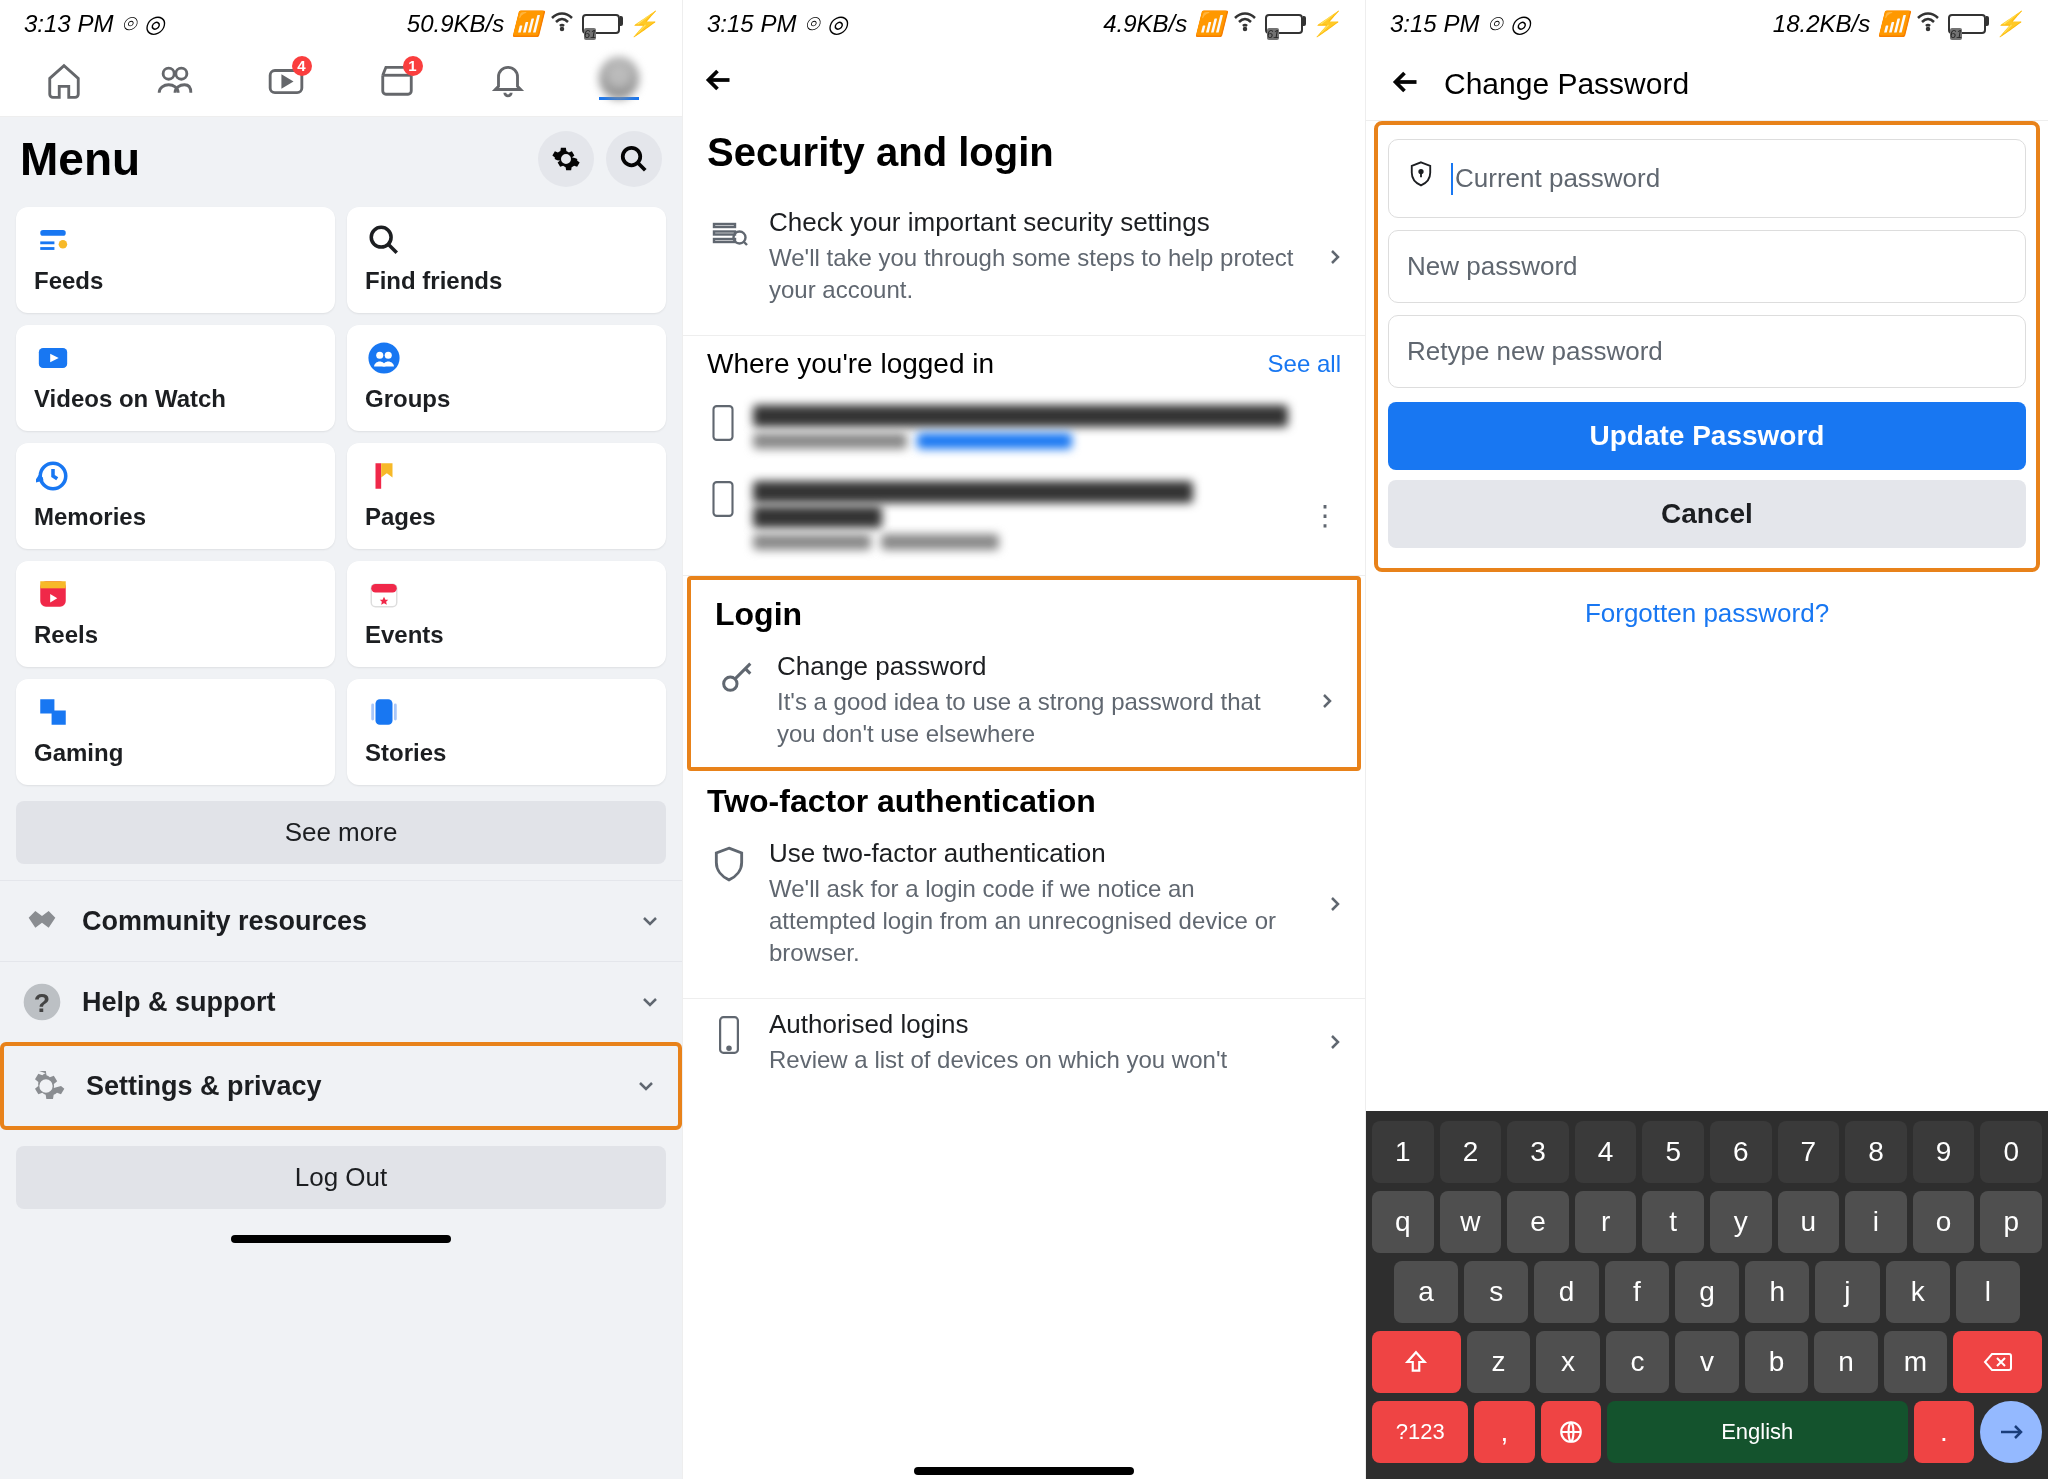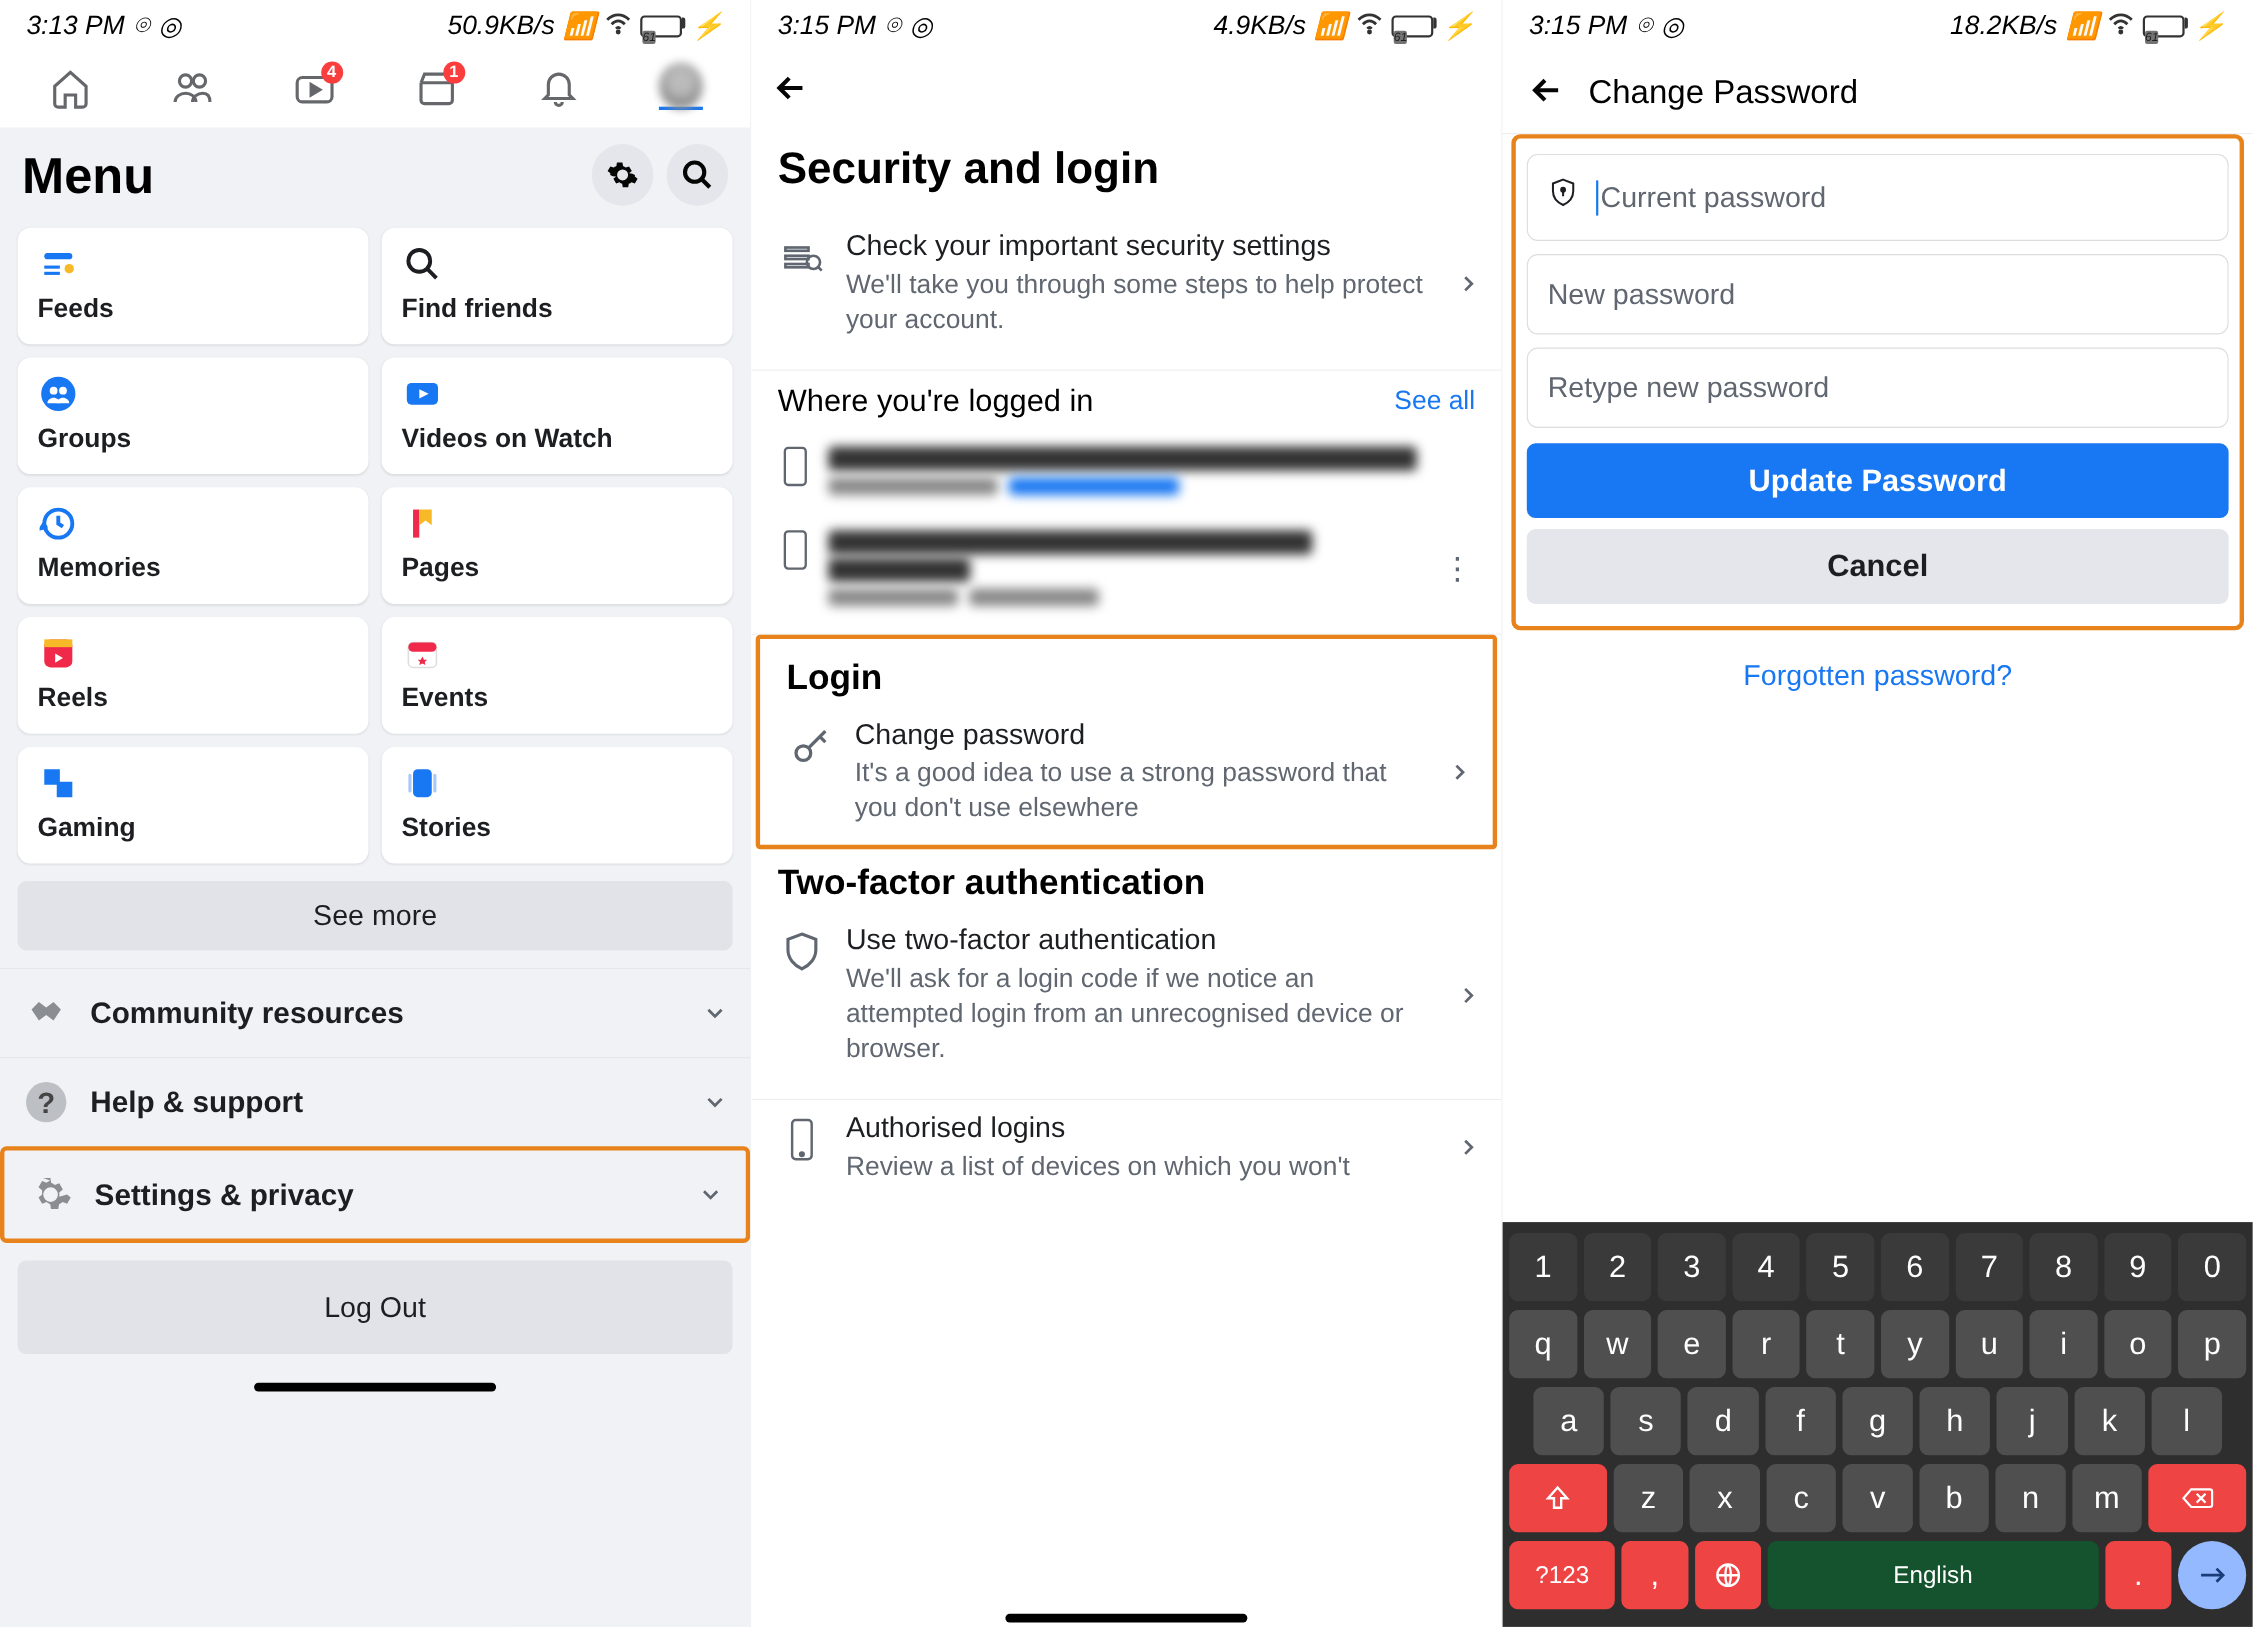--- a/index.html
+++ b/index.html
@@ -38,21 +38,21 @@
   .see-more-btn { margin: 16px; background: #e1e3e8; border-radius: 8px; text-align: center; padding: 16px; font-size: 26px; font-weight: 500; color: #1c1e21; }
 
   .expand-list { }
   .expand-item { display: flex; align-items: center; padding: 18px 20px; border-top: 1px solid #e4e6eb; gap: 18px; }
   .expand-icon { width: 44px; height: 44px; display:flex;align-items:center;justify-content:center; }
   .expand-label { flex: 1; font-size: 27px; font-weight: 600; color: #1c1e21; }
   .chevron-down { width: 24px; height: 24px; }
 
   .highlight-box { border: 4px solid #e8821a; border-radius: 6px; }
 
-  .logout-btn { margin: 16px; background: #e1e3e8; border-radius: 8px; text-align: center; padding: 27px; font-size: 26px; font-weight: 500; color: #1c1e21; }
+  .logout-btn { margin: 16px; background: #e1e3e8; border-radius: 8px; text-align: center; padding: 16px; font-size: 26px; font-weight: 500; color: #1c1e21; }
 
   .home-bar { width: 220px; height: 8px; background: #000; border-radius: 4px; margin: 10px auto 4px; }
 
   
   .screen-header { display: flex; align-items: center; padding: 14px 18px 22px; gap: 18px; }
   .back-arrow { width: 36px; height: 36px; }
   .p2-body { flex: 1; overflow: hidden; }
   .p2-title { font-size: 40px; font-weight: 800; padding: 6px 24px 22px; }
   .p2-section-title { font-size: 32px; font-weight: 800; padding: 12px 24px 8px; }
   .p2-row { display: flex; align-items: flex-start; padding: 10px 18px 28px 24px; gap: 18px; border-bottom: 1px solid #eee; }
@@ -203,37 +203,37 @@
               <svg width="34" height="34" viewBox="0 0 24 24" fill="none" stroke="#1c1e21" stroke-width="2.5">
                 <circle cx="10" cy="10" r="7"></circle>
                 <path d="M21 21l-6-6"></path>
               </svg>
             </div>
             <div class="tile-label">Find friends</div>
           </div>
       <div class="menu-tile">
             <div class="tile-icon">
               <svg width="34" height="34" viewBox="0 0 24 24">
+                <rect x="2" y="5" width="20" height="14" rx="3" fill="#1877f2"></rect>
+                <path d="M10 9l6 3-6 3z" fill="#fff"></path>
+              </svg>
+            </div>
+            <div class="tile-label">Videos on Watch</div>
+          </div>
+      <div class="menu-tile">
+            <div class="tile-icon">
+              <svg width="34" height="34" viewBox="0 0 24 24">
                 <circle cx="12" cy="12" r="11" fill="#1877f2"></circle>
                 <circle cx="9" cy="10" r="2.5" fill="#fff"></circle>
                 <circle cx="15" cy="10" r="2.5" fill="#fff"></circle>
                 <path d="M5 18c0-2 2-3.5 4-3.5s4 1.5 4 3.5" fill="#fff"></path>
                 <path d="M11 18c0-2 2-3.5 4-3.5s4 1.5 4 3.5" fill="#fff"></path>
               </svg>
             </div>
             <div class="tile-label">Groups</div>
-          </div>
-      <div class="menu-tile">
-            <div class="tile-icon">
-              <svg width="34" height="34" viewBox="0 0 24 24">
-                <rect x="2" y="5" width="20" height="14" rx="3" fill="#1877f2"></rect>
-                <path d="M10 9l6 3-6 3z" fill="#fff"></path>
-              </svg>
-            </div>
-            <div class="tile-label">Videos on Watch</div>
           </div>
       <div class="menu-tile">
             <div class="tile-icon">
               <svg width="34" height="34" viewBox="0 0 24 24" fill="none" stroke="#1877f2" stroke-width="2.5">
                 <circle cx="12" cy="12" r="9"></circle>
                 <path d="M12 7v5l3 2"></path>
                 <path d="M3 12l-2 3 4-1" fill="#1877f2"></path>
               </svg>
             </div>
             <div class="tile-label">Memories</div>

